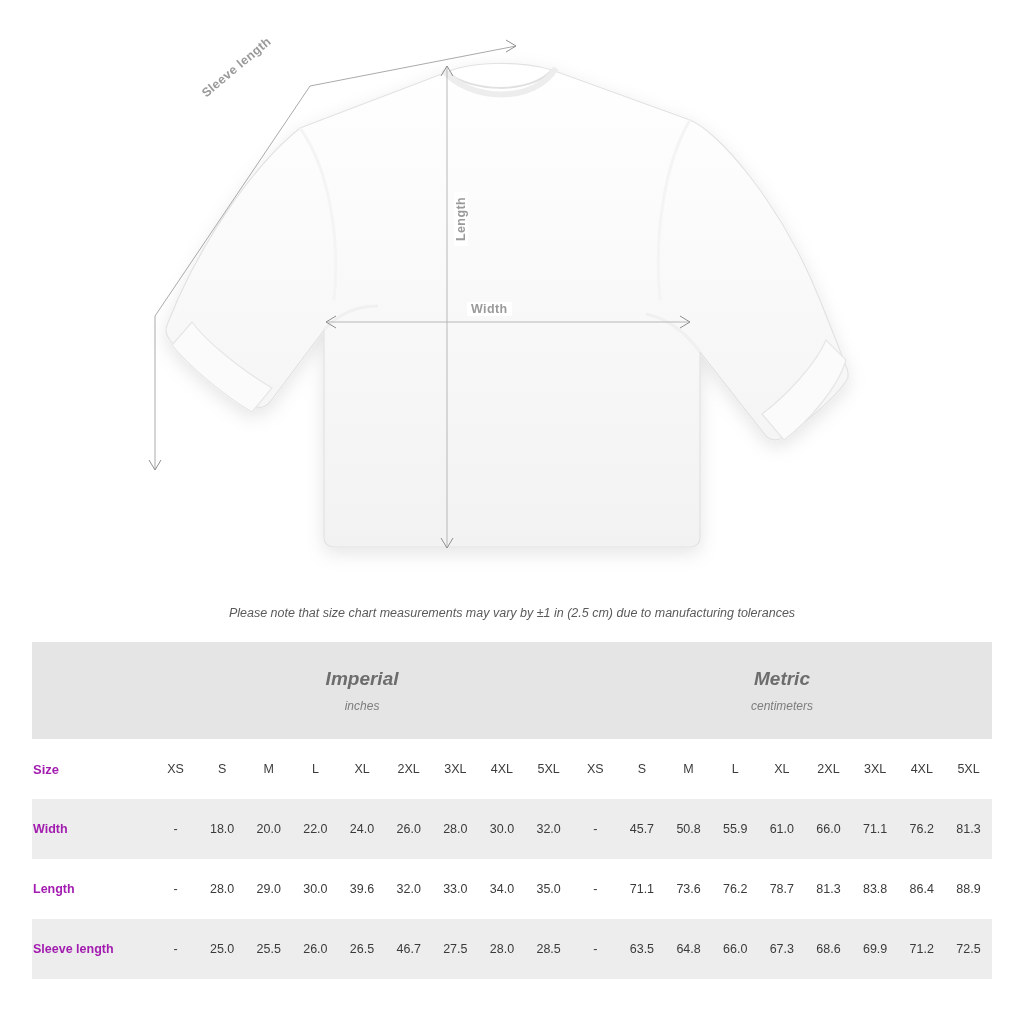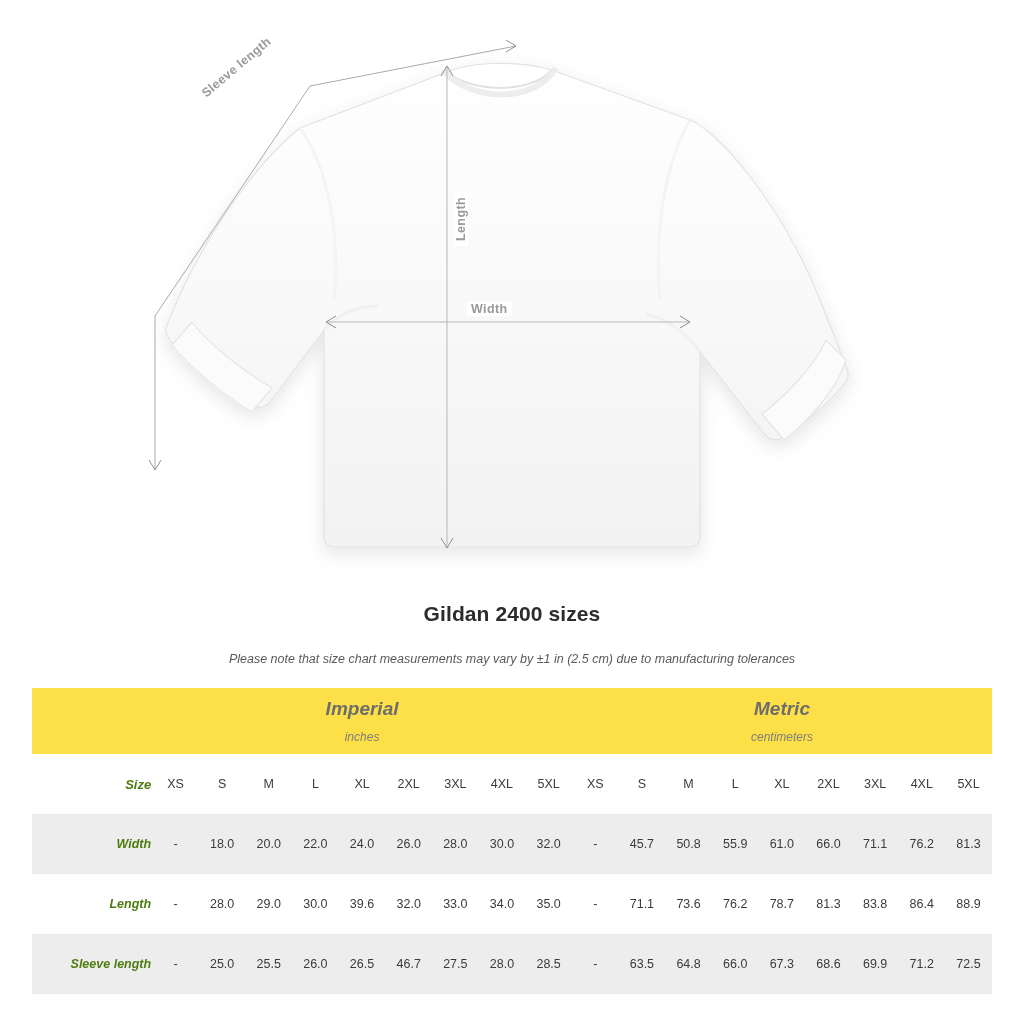--- a/index.html
+++ b/index.html
@@ -93,22 +93,22 @@
   table.size-table th {
     text-align: center;
     vertical-align: middle;
     font-size: 12.5px;
     color: #3b3b3b;
     font-weight: normal;
     border: none;
   }
   
   .unit-row td {
-    background: #fde047;
-    height: 66px;
+    background: #e5e5e5;
+    height: 97px;
     padding: 0;
   }
   .unit-name {
     font-size: 19px;
     font-style: italic;
     font-weight: bold;
     color: #6d6d6d;
     line-height: 1.15;
   }
   .unit-sub {
@@ -131,23 +131,22 @@
   .data-row td {
     height: 58px;
     font-size: 13px;
   }
   .data-row.alt td {
     background: #ededed;
   }
   .data-row td.rowlabel,
   .head-row td.rowlabel {
     font-weight: bold;
-    color: #4d7c0f;
-    text-align: right;
-    font-style: italic;
+    color: #a21caf;
+    text-align: left;
   }
   .col-label { width: 120px; }
   .col-cell  { width: 46.6px; }
 </style>
 </head>
 <body>
 
 <div class="page">
 
   <div class="illustration">
@@ -213,21 +212,20 @@
         <path d="M690,322 L680,316 M690,322 L680,328" stroke="#8f8f8f"></path>
       </g>
     </svg>
 
     <div class="dim-label sleeve-label">Sleeve length</div>
     <div class="dim-label length-label">Length</div>
     <div class="dim-label width-label">Width</div>
   </div>
 
   <div class="title-block">
-    <h1 class="chart-title">Gildan 2400 sizes</h1>
     <div class="chart-note">Please note that size chart measurements may vary by ±1 in (2.5 cm) due to manufacturing tolerances</div>
   </div>
 
   <div class="table-wrap">
     <table class="size-table">
       <colgroup>
         <col class="col-label">
         <col class="col-cell">
           <col class="col-cell">
           <col class="col-cell">

